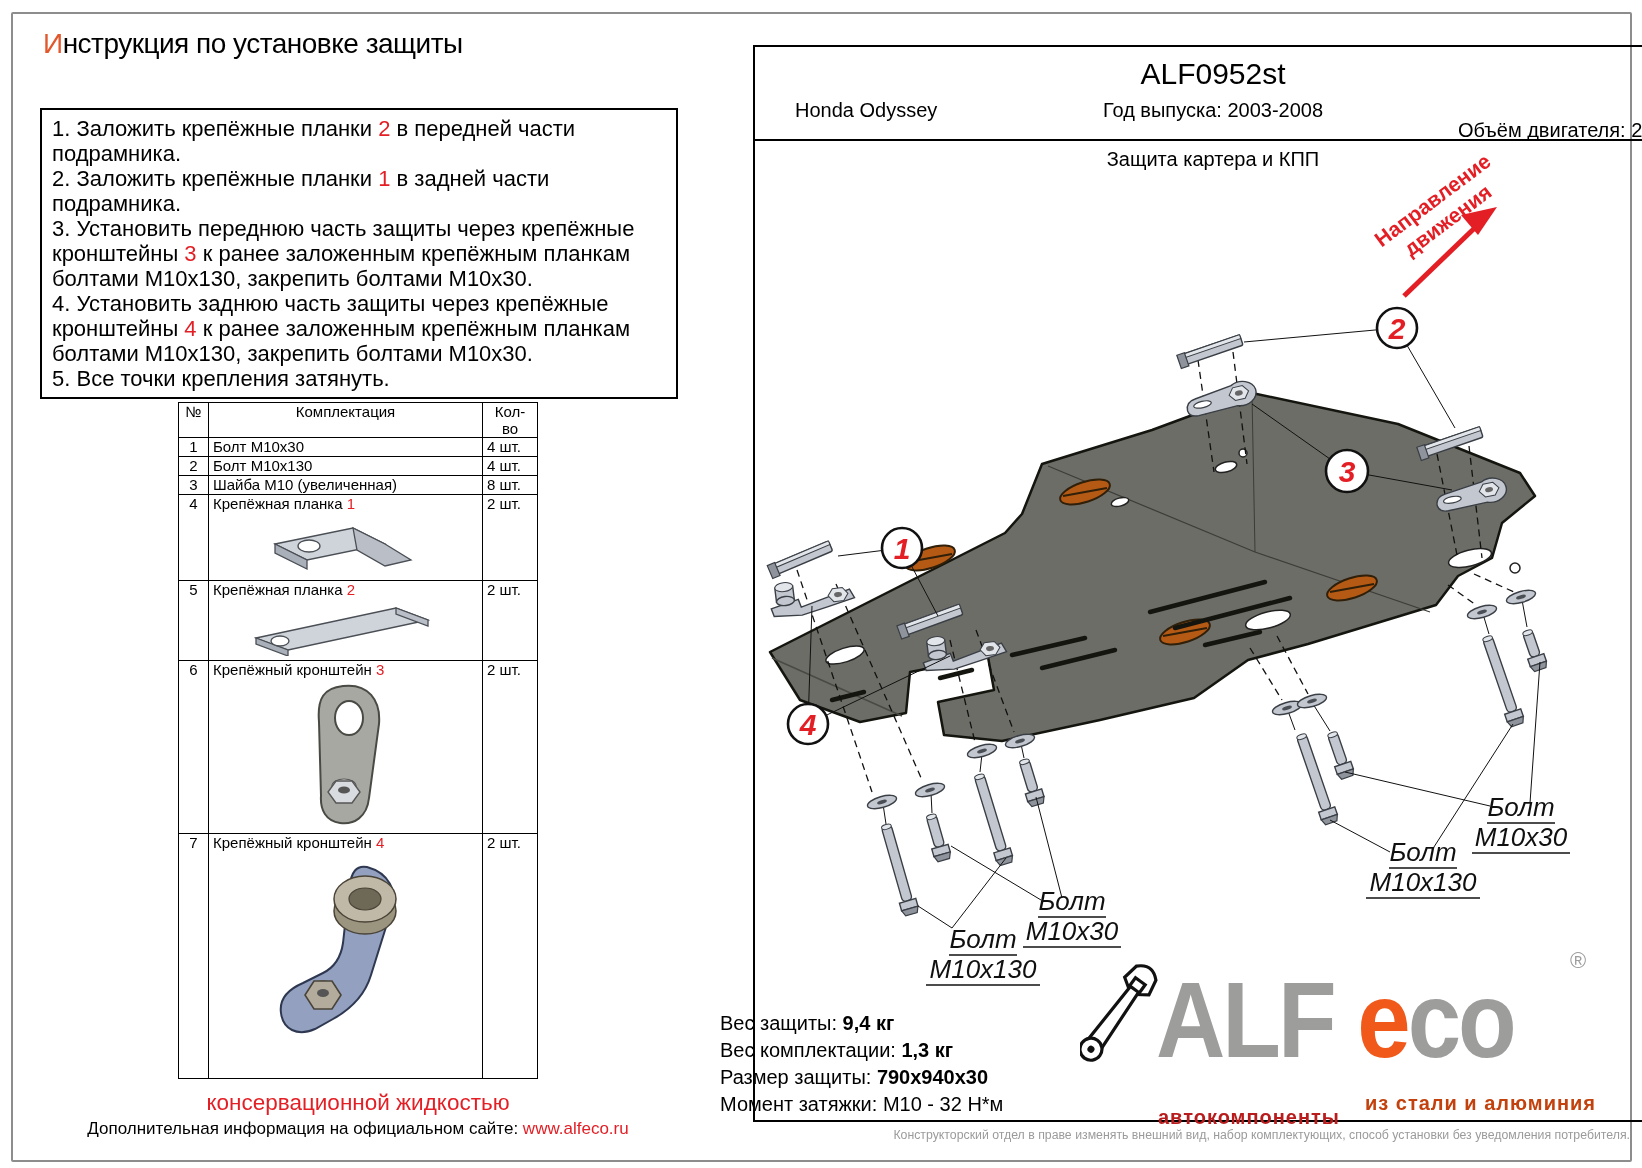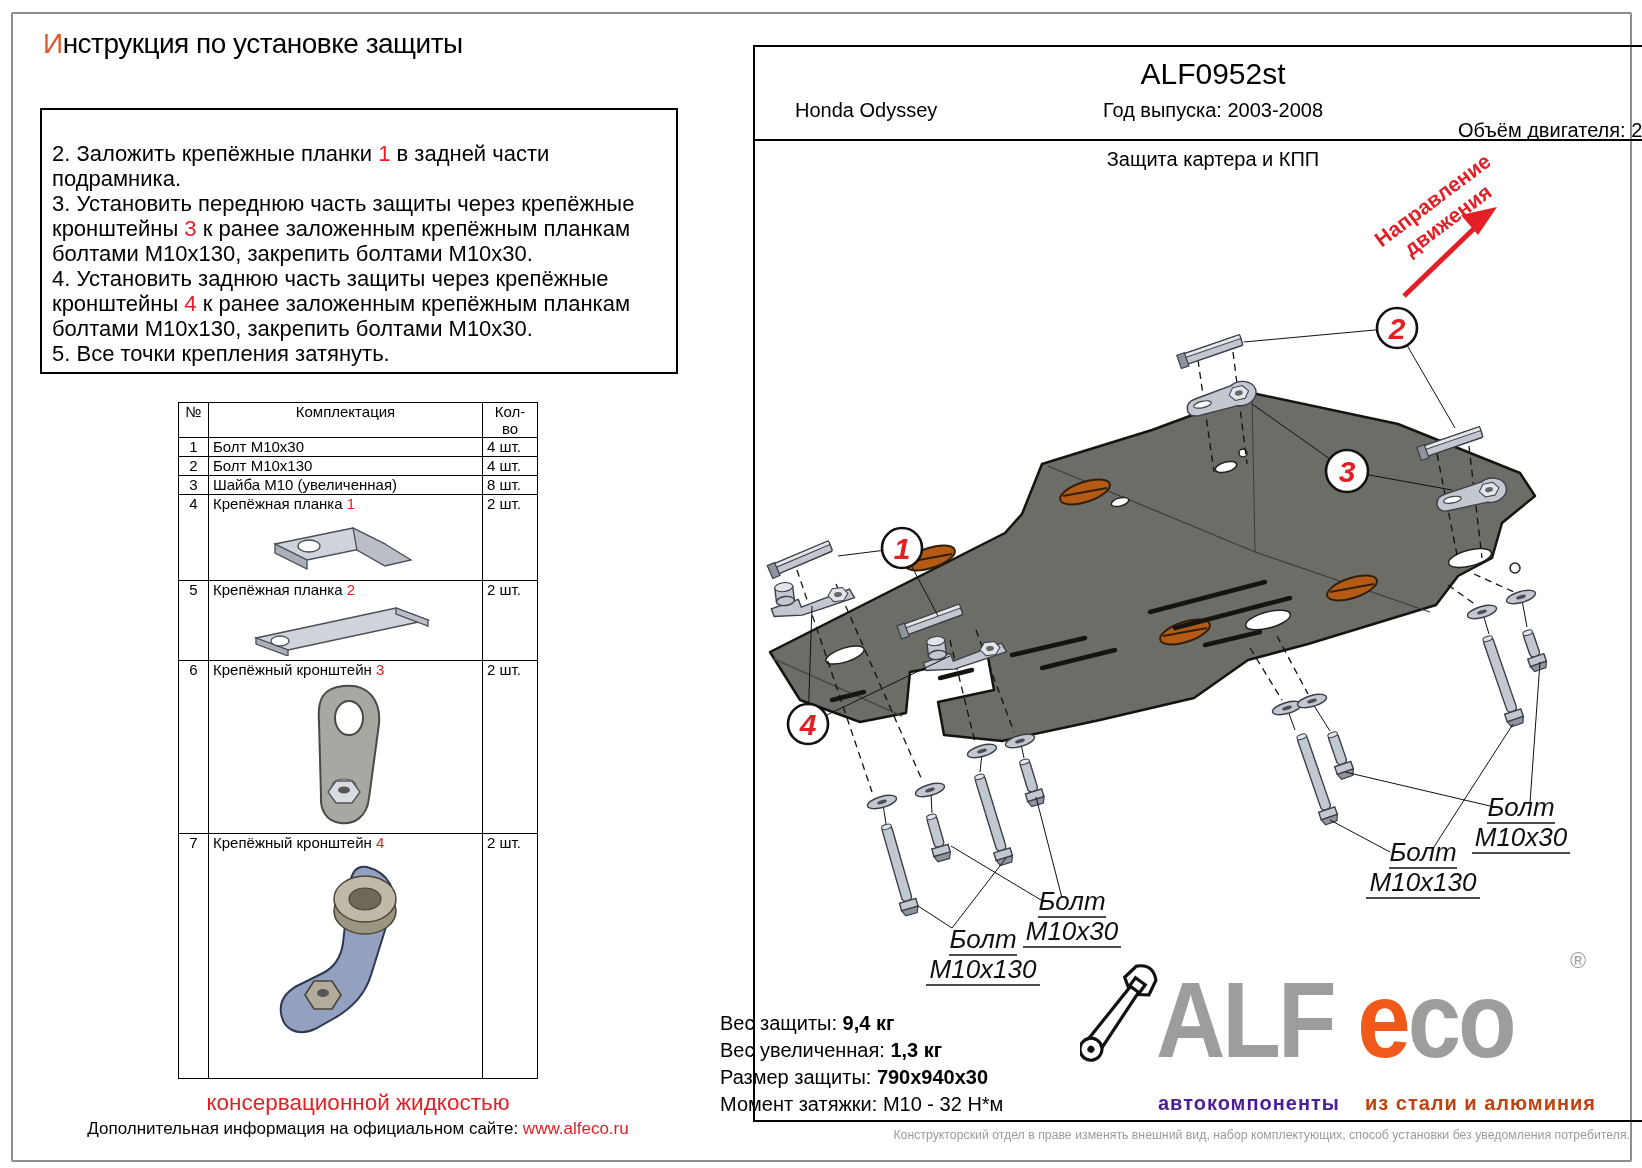--- a/index.html
+++ b/index.html
@@ -33,21 +33,21 @@
   .rmeta .m-right{position:absolute;right:12px;margin-top:20px;}
   .subtitle{text-align:center;font-size:20px;margin-top:7px;}
   .diagram-svg{left:753px;top:139px;}
   .specs{left:720px;top:1010px;font-size:20px;line-height:27px;}
   .specs b{font-weight:bold;}
   .wrench{left:1080px;top:950px;}
   .logotext{left:1156px;top:958px;font-size:96px;font-weight:bold;letter-spacing:-3px;color:#9d9d9c;transform:scaleY(1.12);transform-origin:top left;white-space:nowrap;}
   .logotext .e{color:#f1591a;}
   .reg{left:1570px;top:948px;font-size:22px;color:#9d9d9c;}
   .tagline{left:1158px;top:1092px;width:438px;display:flex;justify-content:space-between;font-size:20px;font-weight:bold;letter-spacing:1px;}
-  .tagline .t1{color:#4c1d95;} .tagline .t2{color:#c2410c;}
+  .tagline .t1{color:#b91c1c;margin-top:14px;} .tagline .t2{color:#c2410c;}
   .legal{left:753px;top:1128px;width:877px;text-align:right;font-size:12.3px;color:#9b9b9b;}
   
   .metal{fill:#c3c7cf;stroke:#3a3f46;stroke-width:1.4;}
   .metal-light{fill:#e2e5ea;stroke:#3a3f46;stroke-width:1;}
   .metal-dark{fill:#8f949c;stroke:#3a3f46;stroke-width:1.2;}
   .lead{stroke:#111;stroke-width:1;fill:none;}
   .dash{stroke:#111;stroke-width:1.3;fill:none;stroke-dasharray:7 5;}
   .slot{stroke:#15150f;stroke-width:4.5;stroke-linecap:round;}
   .bolt-label{font-size:26px;font-style:italic;fill:#101010;text-anchor:middle;}
   .ul{stroke:#101010;stroke-width:1.6;}
@@ -56,21 +56,21 @@
   .dir-text{font-size:21px;font-weight:600;fill:#e31e24;text-anchor:middle;}
 </style>
 </head>
 <body>
 
 <div class="abs frame"></div>
 
 <div class="abs title"><span class="accent">И</span><span>нструкция по установке защиты</span></div>
 
 <div class="abs instr-box">
-  <br>
+  <span><span>1. Заложить крепёжные планки </span><span class="red">2</span><span> в передней части подрамника.</span></span><br>
   <span><span>2. Заложить крепёжные планки </span><span class="red">1</span><span> в задней части подрамника.</span></span><br>
   <span><span>3. Установить переднюю часть защиты через крепёжные кронштейны </span><span class="red">3</span><span> к ранее заложенным крепёжным планкам болтами М10х130, закрепить болтами М10х30.</span></span><br>
   <span><span>4. Установить заднюю часть защиты через крепёжные кронштейны </span><span class="red">4</span><span> к ранее заложенным крепёжным планкам болтами М10х130, закрепить болтами М10х30.</span></span><br>
   <span><span>5. Все точки крепления затянуть.</span></span>
 </div>
 
 <table class="abs parts" style="left:178px;top:402px;">
   <colgroup>
       <col class="c-no">
       <col class="c-name">
@@ -449,21 +449,21 @@
     <polygon points="1497,207 1461,215 1478,235" fill="#e31e24"></polygon>
     <g transform="translate(1437,206) rotate(-37)">
       <text x="0" y="0" class="dir-text">Направление</text>
       <text x="0" y="25" class="dir-text">движения</text>
     </g>
   </g>
 </svg>
 
 <div class="abs specs">
   <div><span>Вес защиты: </span><b>9,4 кг</b></div>
-  <div><span>Вес увеличенная: </span><b>1,3 кг</b></div>
+  <div><span>Вес комплектации: </span><b>1,3 кг</b></div>
   <div><span>Размер защиты: </span><b>790х940х30</b></div>
   <div><span>Момент затяжки:  </span><span>М10 - 32 Н*м</span></div>
 </div>
 
 <svg class="abs wrench" width="80" height="130" viewBox="0 0 80 130">
   <g transform="translate(38,62) rotate(36)">
     <path d="M -12 -48 Q 0 -60 12 -48 L 15 -32 L 6 -26 L 6 -38 L -6 -38 L -6 -26 L -15 -32 Z" fill="#fff" stroke="#111" stroke-width="3.2"></path>
     <path d="M -5 -28 L 5 -28 L 8 38 L -8 38 Z" fill="#fff" stroke="#111" stroke-width="3.2"></path>
     <circle cx="0" cy="46" r="11" fill="#fff" stroke="#111" stroke-width="3.2"></circle>
     <circle cx="0" cy="46" r="3.5" fill="#111"></circle>

